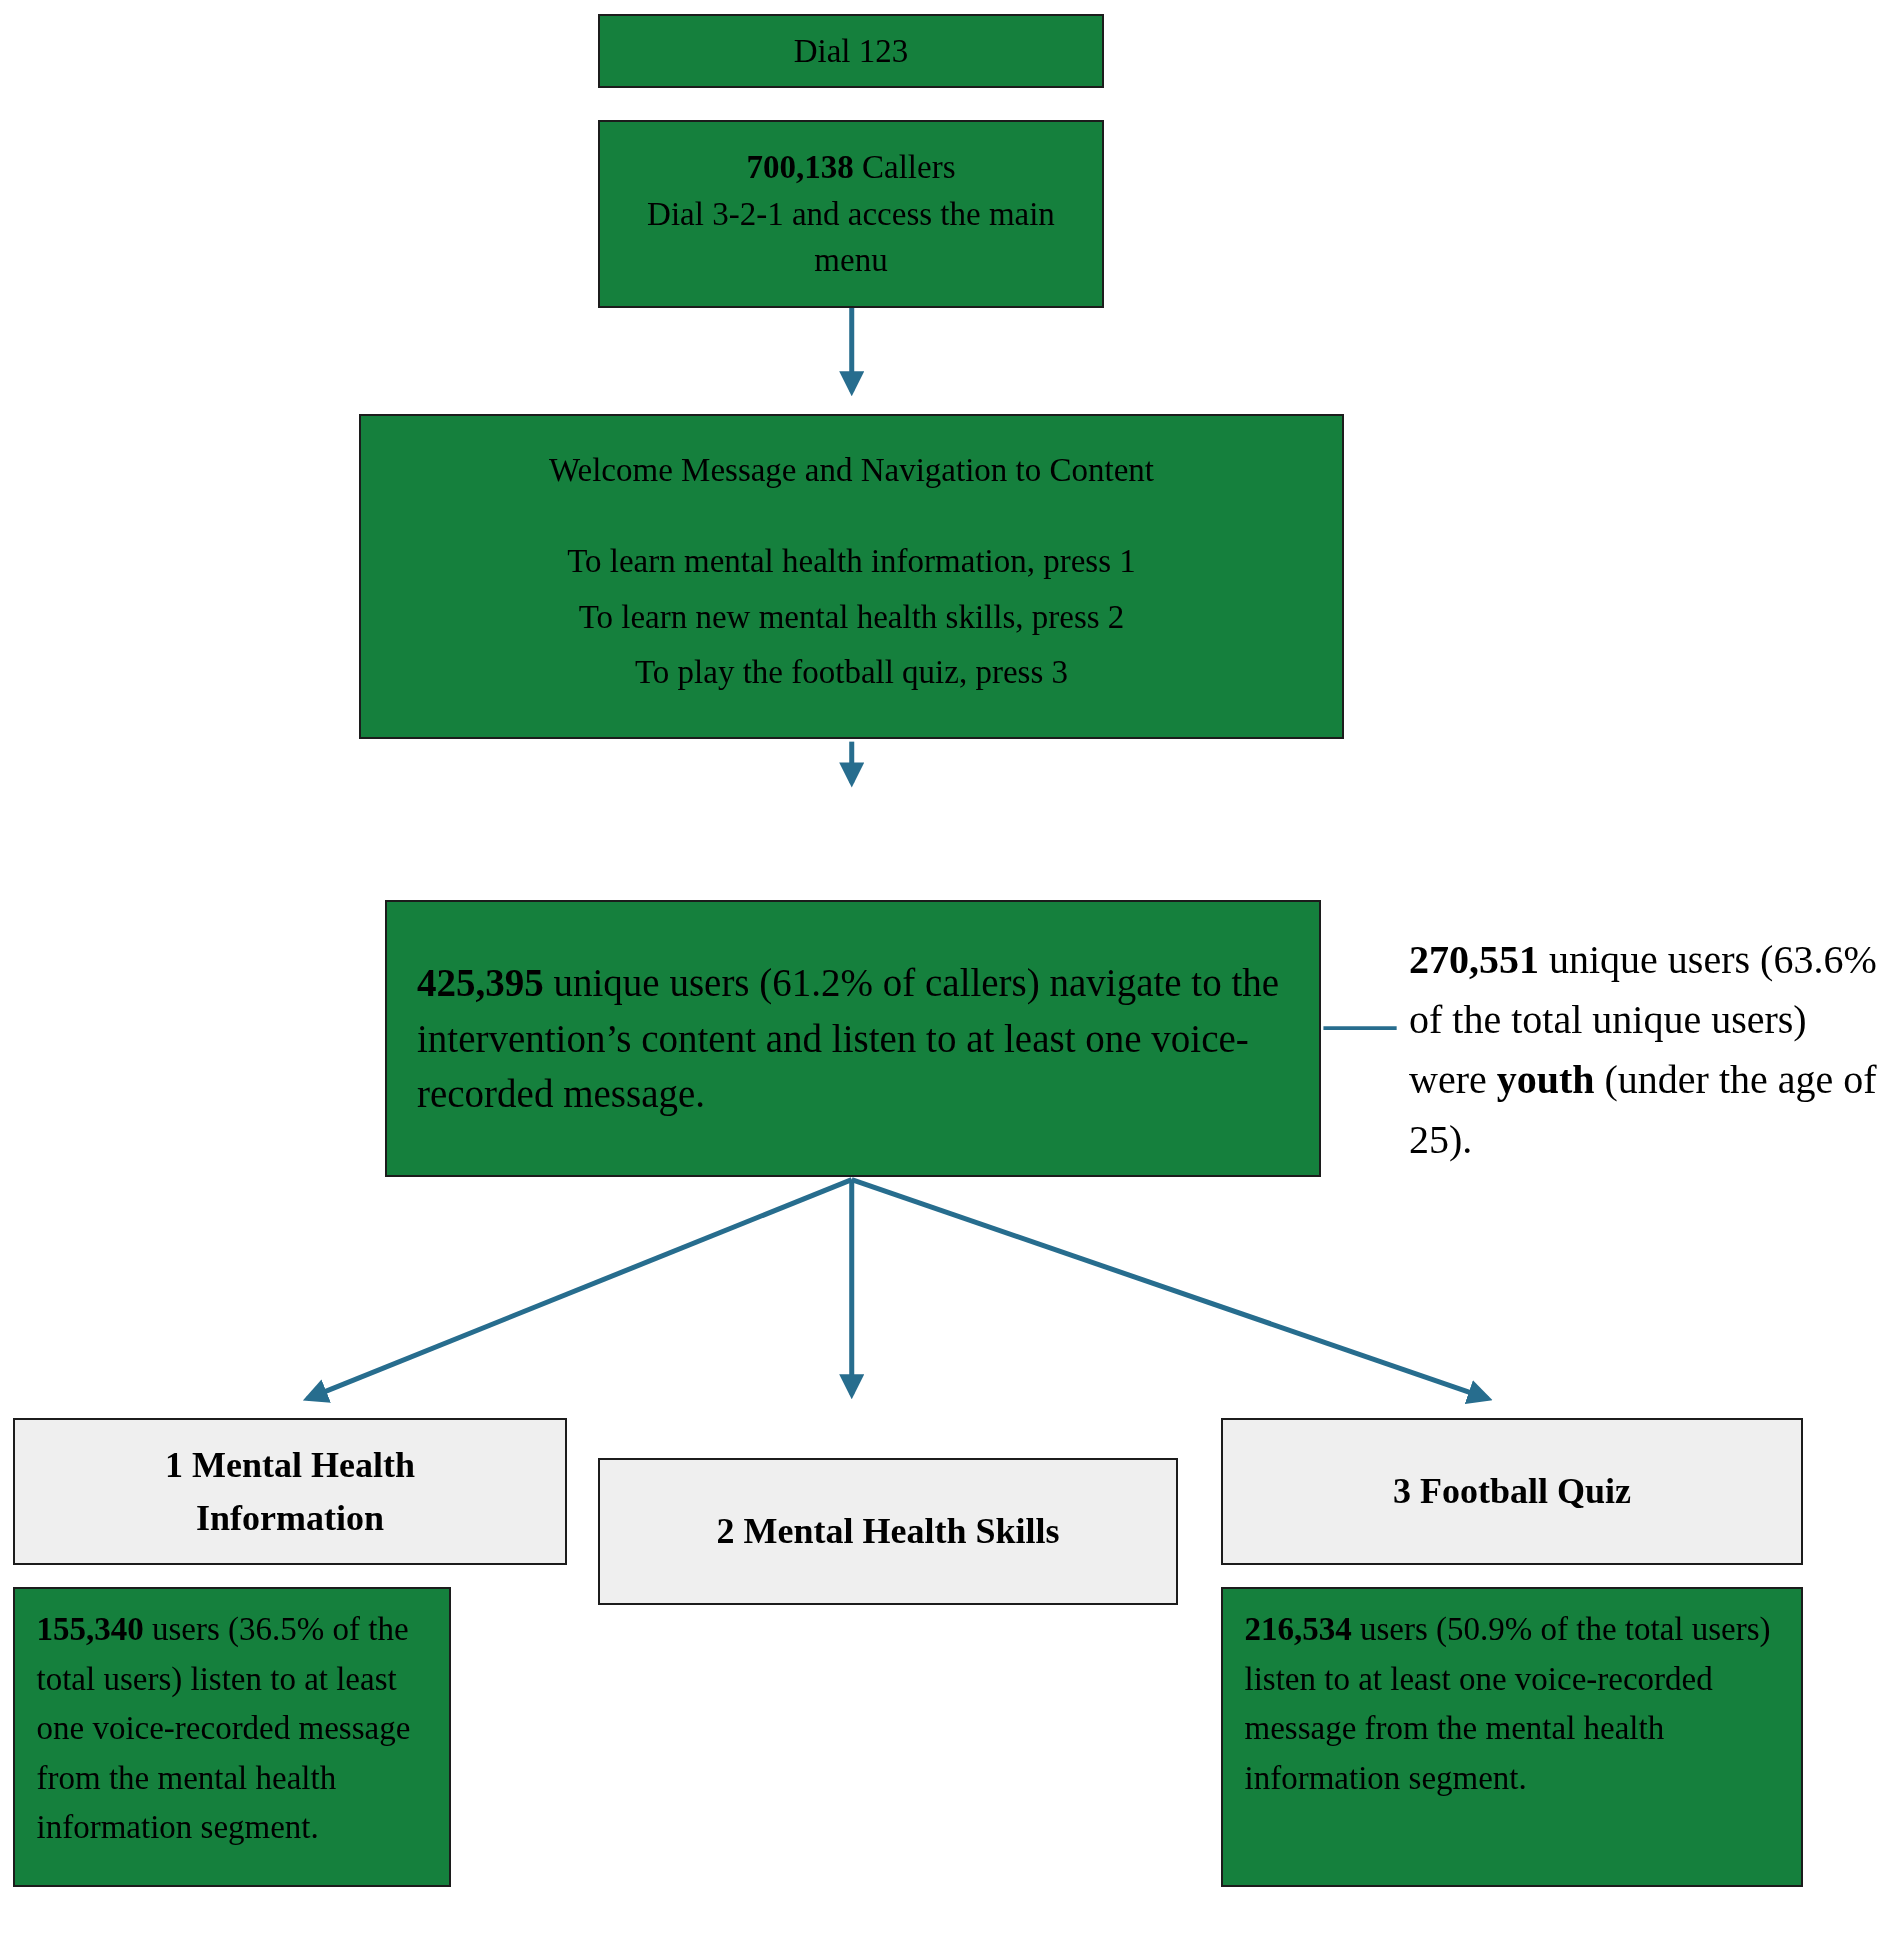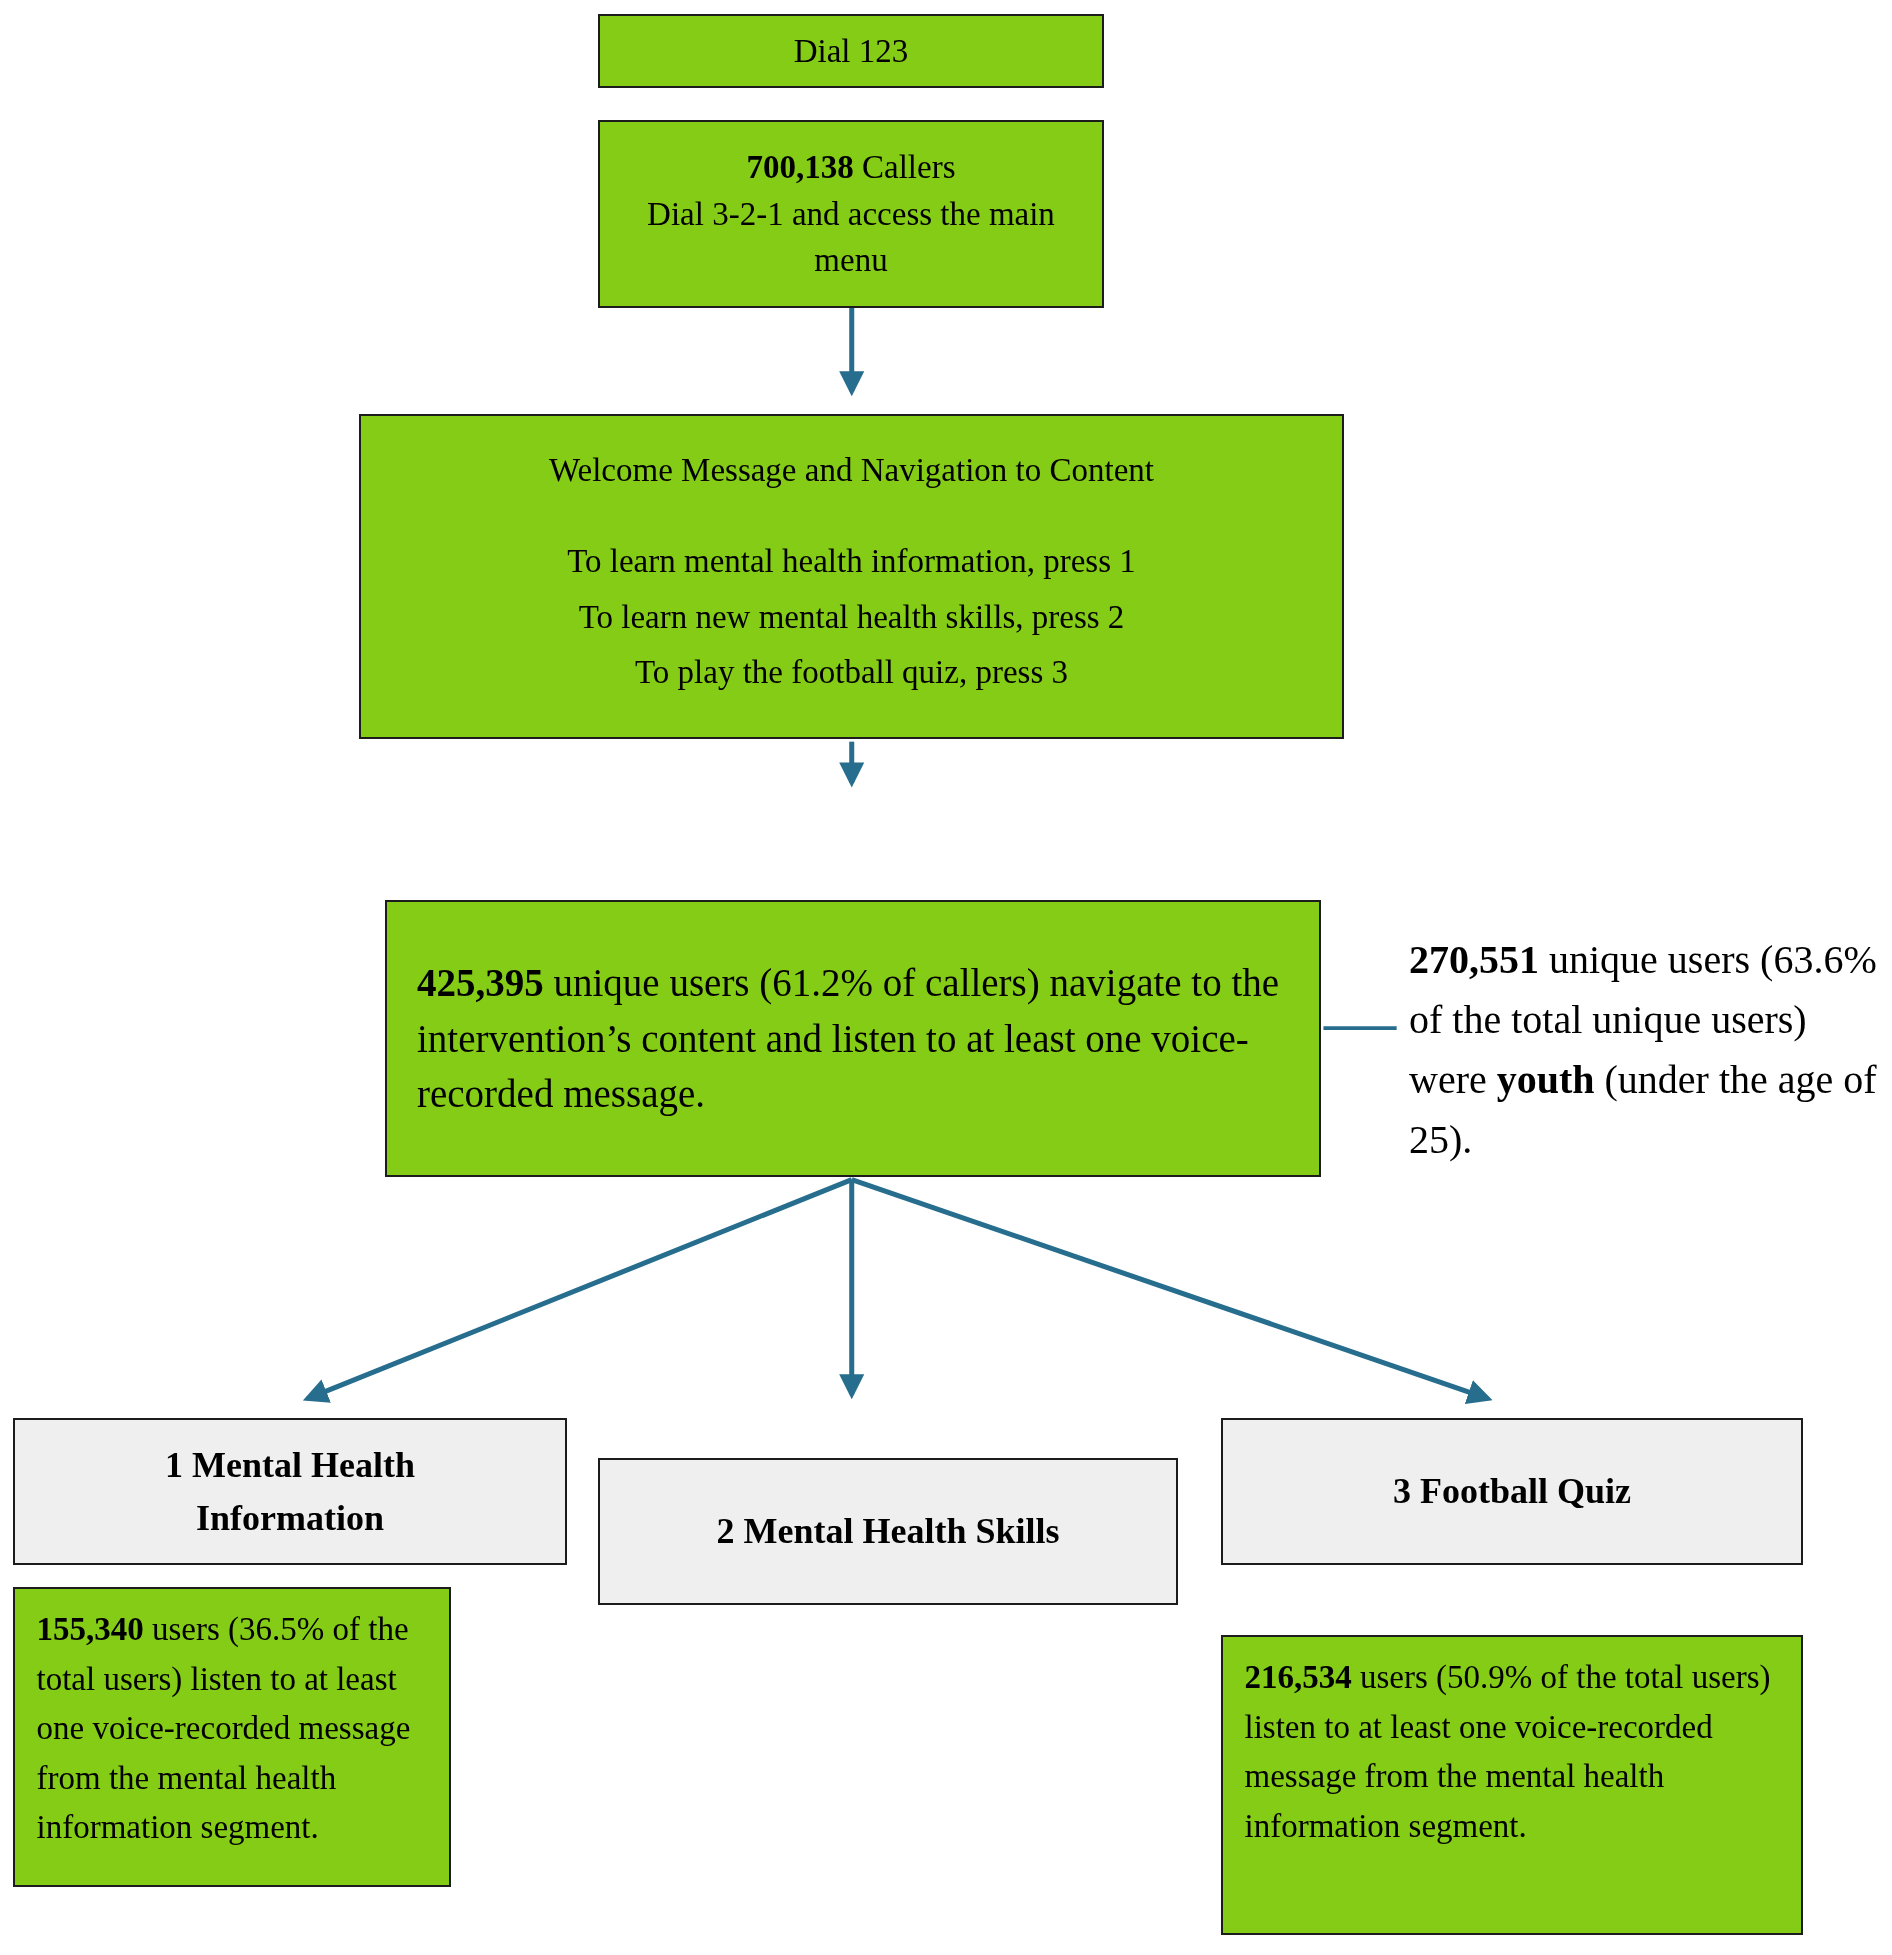--- a/index.html
+++ b/index.html
@@ -17,21 +17,21 @@
   }
   .overlay {
     position: absolute;
     left: 0; top: 0;
     width: 1893px; height: 1955px;
     pointer-events: none;
   }
   .box {
     position: absolute;
     border: 2.2px solid #1c1c1c;
-    background: #84cc16;
+    background: #15803d;
     display: flex;
     flex-direction: column;
     justify-content: center;
   }
   .center { align-items: center; text-align: center; }
   .gray { background: #efefef; }
   p { margin: 0; }
 
   #dial-box   { left: 598px;  top: 14.4px;   width: 506px;  height: 74px; font-size: 33px; }
   #callers-box{ left: 598px;  top: 120px;  width: 506px;  height: 188px; font-size: 33px; line-height: 1.42; padding: 7.2px 39px; }
@@ -58,21 +58,21 @@
   #branch3-header { left: 1221px; top: 1418px; width: 582px; height: 147px; }
   .content-box {
     font-size: 33px;
     line-height: 1.5;
     text-align: left;
     justify-content: flex-start;
     padding: 16px 21.5px;
   }
   #branch1-box { left: 13px;   top: 1587px; width: 438px; height: 300px; }
   #branch2-box { left: 598px;  top: 1587px; width: 580px; height: 353px; }
-  #branch3-box { left: 1221px; top: 1587px; width: 582px; height: 300px; margin-top: 48px; }
+  #branch3-box { left: 1221px; top: 1587px; width: 582px; height: 300px; }
   b { font-weight: bold; }
 </style>
 </head>
 <body>
 
 <div class="canvas">
 
   <svg class="overlay" viewBox="0 0 2636 2723" xmlns="http://www.w3.org/2000/svg">
     <defs>
       <marker id="arrowhead" viewBox="0 0 10 10" refX="8" refY="5" markerWidth="5" markerHeight="5" orient="auto-start-reverse">

